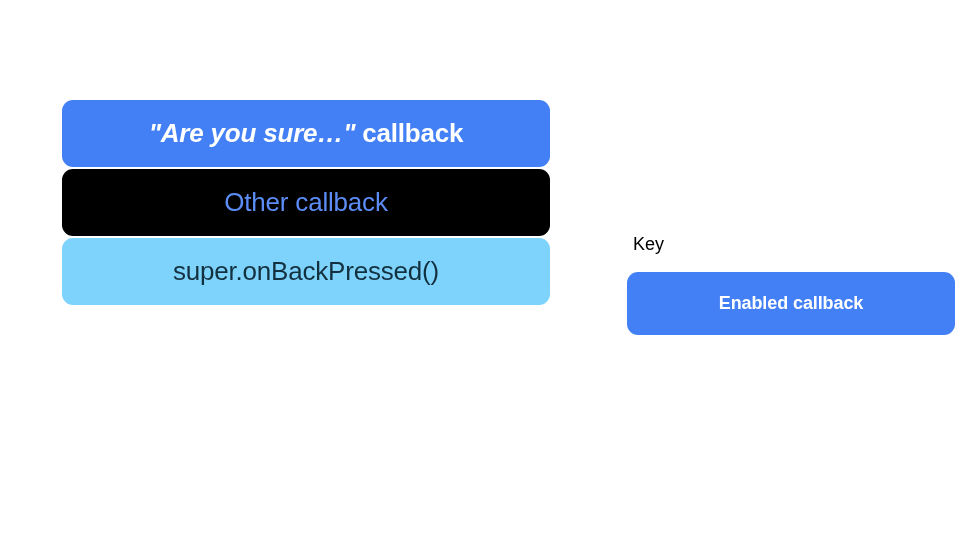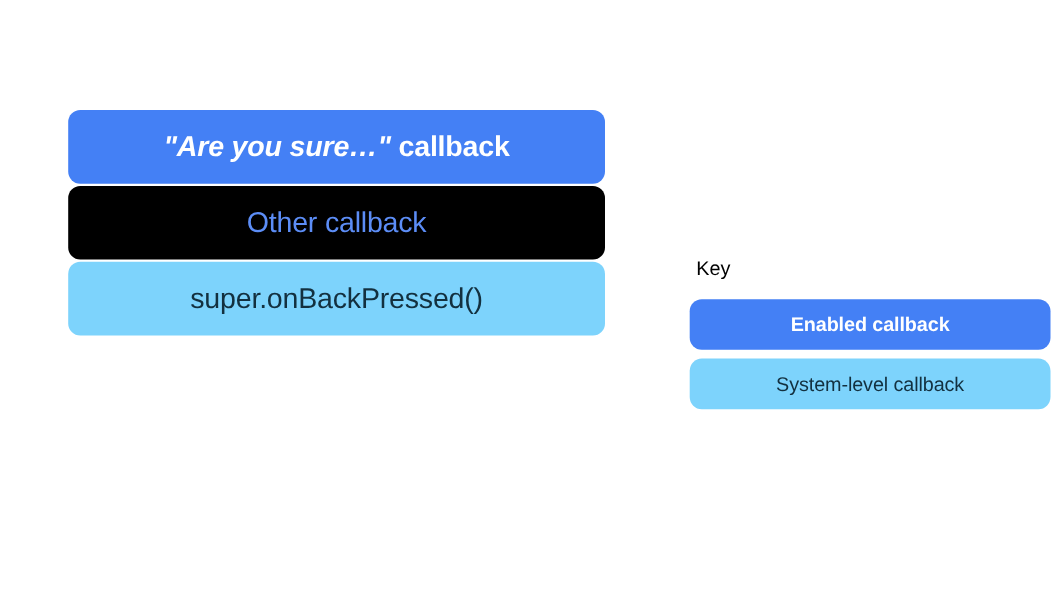--- a/index.html
+++ b/index.html
@@ -102,21 +102,21 @@
     white-space: nowrap;
   }
 
   .key-list {
     display: flex;
     flex-direction: column;
     gap: 8px;
   }
 
   .key-list .bar {
-    height: 46px;
+    height: 63px;
     border-radius: 11px;
     font-size: 18px;
     letter-spacing: -0.1px;
   }
 </style>
 </head>
 <body>
 
 <div class="canvas">
 
@@ -146,20 +146,17 @@
 
     <h2 class="key-title">Key</h2>
 
     <div class="key-list">
 
       <div class="bar enabled">
         <span class="bar-label">Enabled callback</span>
       </div>
 
 
-      <div class="bar system">
-        <span class="bar-label">System-level callback</span>
-      </div>
 
     </div>
   </section>
 
 </div>
 
 </body></html>

